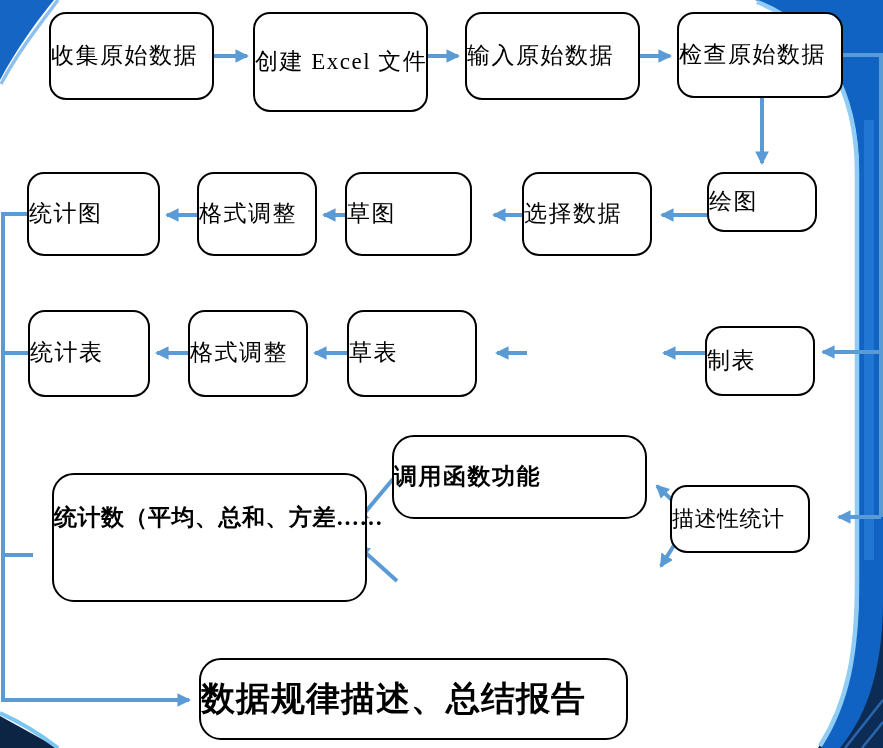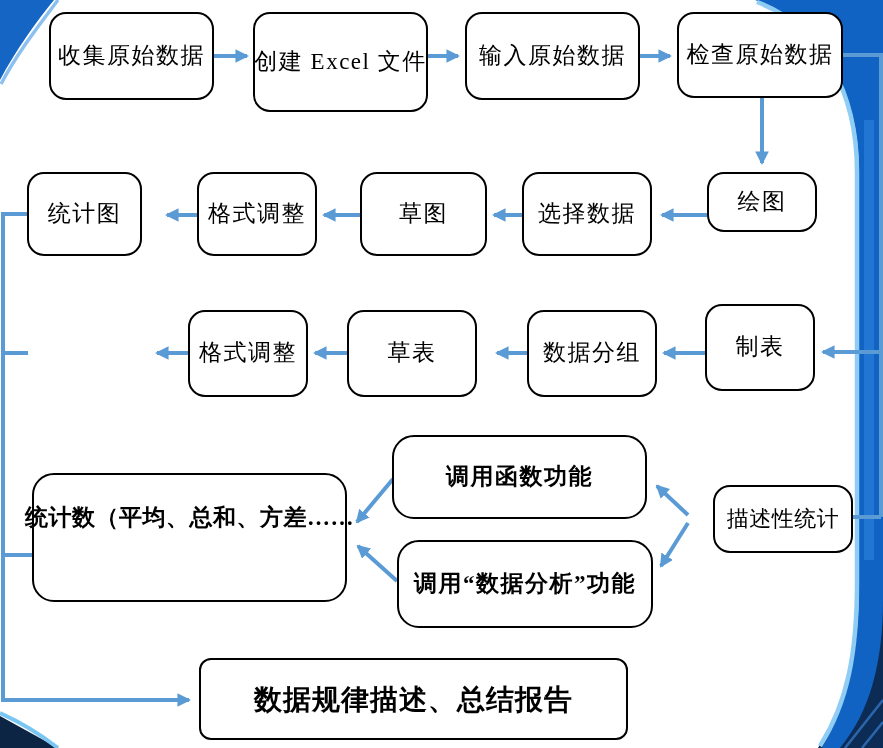--- a/index.html
+++ b/index.html
@@ -5,27 +5,27 @@
   html,body{margin:0;padding:0;background:#fff;}
   #stage{
     position:relative;width:883px;height:748px;overflow:hidden;background:#ffffff;
     font-family:"Liberation Serif","DejaVu Serif",serif;
   }
   #stage svg{position:absolute;left:0;top:0;}
   #decor{z-index:0;}
   #wires{z-index:1;}
   .node{
     position:absolute;z-index:2;background:#ffffff;border:2.6px solid #000000;
-    border-radius:17px;display:flex;align-items:center;justify-content:center;
+    border-radius:17px;display:flex;align-items:center;justify-content:flex-start;
     color:#000;font-size:23px;letter-spacing:1.5px;text-align:center;line-height:1.25;
     box-sizing:border-box;white-space:nowrap;
   }
   .node.big{border-radius:22px;font-weight:bold;}
-  .node.stats{padding-bottom:38px;font-size:23px;letter-spacing:0.5px;}
-  .node.report{font-size:28px;letter-spacing:1px;border-radius:12px;}
+  .node.stats{padding-bottom:38px;font-size:23px;letter-spacing:0.5px;margin-left:20px;}
+  .node.report{font-size:34px;letter-spacing:1px;}
   .node.desc{font-size:22px;letter-spacing:0.5px;}
 </style>
 </head>
 <body>
 
 <div id="stage">
 
   <svg id="decor" width="883" height="748" viewBox="0 0 883 748" aria-hidden="true">
 
     <path d="M883,520 L883,748 L818,748 C850,695 860,645 861,565 L861,520 Z" fill="#0D2C55"></path>
@@ -90,59 +90,56 @@
   <div class="node" style="left:253px;top:12px;width:175px;height:100px">
     <span>创建 Excel 文件</span>
     </div>
   <div class="node" style="left:465px;top:12px;width:175px;height:88px">
     <span>输入原始数据</span>
     </div>
   <div class="node" style="left:677px;top:12px;width:166px;height:86px">
     <span>检查原始数据</span>
     </div>
 
-  <div class="node" style="left:27px;top:172px;width:115px;height:84px">
+  <div class="node" style="left:27px;top:172px;width:133px;height:84px">
     <span>统计图</span>
     </div>
   <div class="node" style="left:197px;top:172px;width:120px;height:84px">
     <span>格式调整</span>
     </div>
-  <div class="node" style="left:360px;top:172px;width:127px;height:84px">
+  <div class="node" style="left:345px;top:172px;width:127px;height:84px">
     <span>草图</span>
     </div>
   <div class="node" style="left:522px;top:172px;width:130px;height:84px">
     <span>选择数据</span>
     </div>
   <div class="node" style="left:707px;top:172px;width:110px;height:60px">
     <span>绘图</span>
     </div>
 
+  <div class="node" style="left:28px;top:310px;width:122px;height:87px">
+    <span>统计表</span>
+    </div>
   <div class="node" style="left:188px;top:310px;width:120px;height:87px">
     <span>格式调整</span>
     </div>
   <div class="node" style="left:347px;top:310px;width:130px;height:87px">
     <span>草表</span>
     </div>
-  <div class="node" style="left:527px;top:310px;width:130px;height:87px">
-    <span>数据分组</span>
-    </div>
-  <div class="node" style="left:705px;top:304px;width:110px;height:87px">
+  <div class="node" style="left:705px;top:326px;width:110px;height:70px">
     <span>制表</span>
     </div>
 
   <div class="node big stats" style="left:32px;top:473px;width:315px;height:129px">
     <span>统计数（平均、总和、方差……</span>
     </div>
   <div class="node big" style="left:392px;top:435px;width:255px;height:84px">
     <span>调用函数功能</span>
     </div>
-  <div class="node big" style="left:397px;top:540px;width:256px;height:88px">
-    <span>调用“数据分析”功能</span>
-    </div>
-  <div class="node desc" style="left:713px;top:485px;width:140px;height:68px">
+  <div class="node desc" style="left:670px;top:485px;width:140px;height:68px">
     <span>描述性统计</span>
     </div>
 
   <div class="node big report" style="left:199px;top:658px;width:429px;height:82px">
     <span>数据规律描述、总结报告</span>
     </div>
 
 </div>
 
 </body></html>

